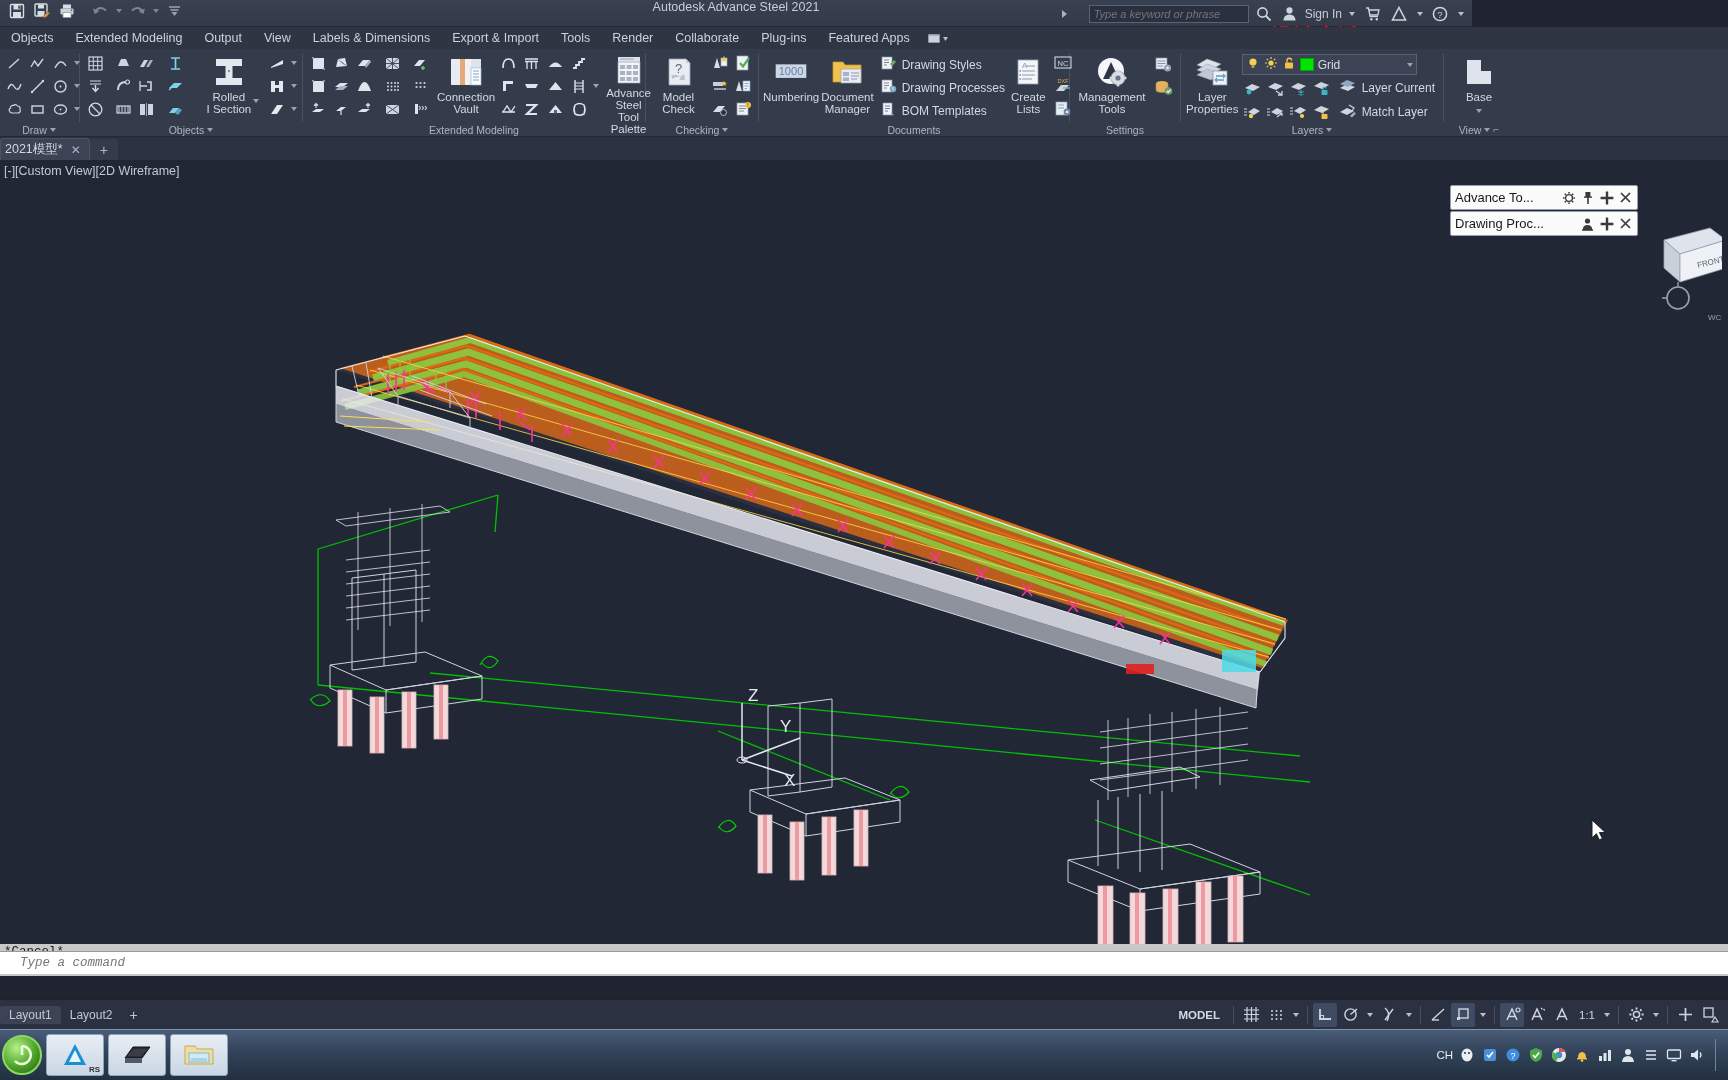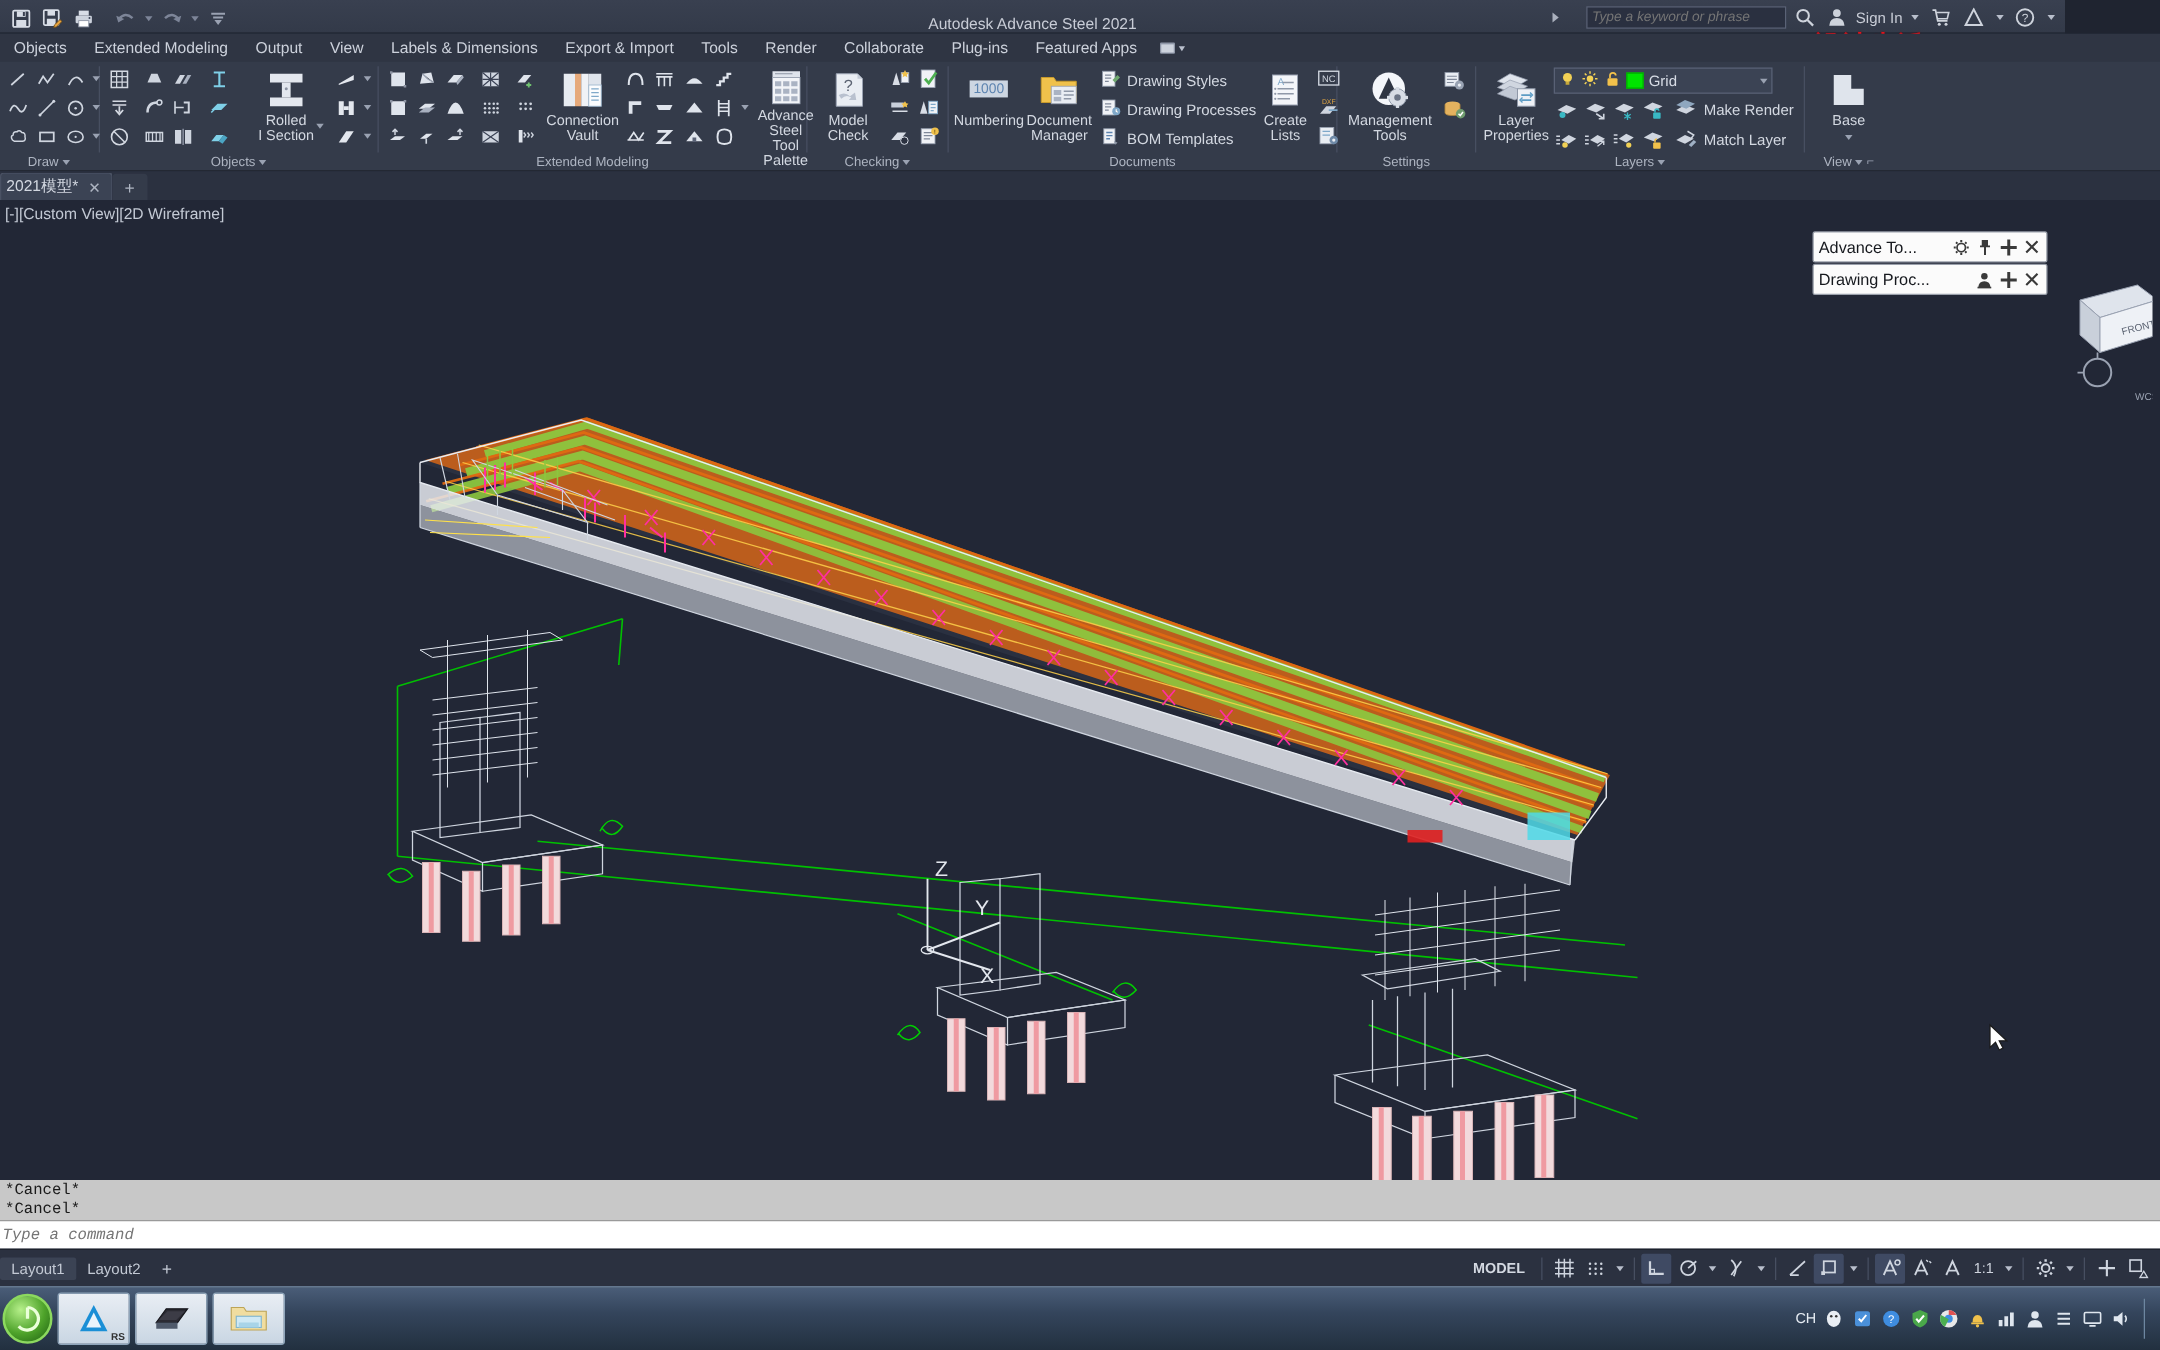--- a/index.html
+++ b/index.html
@@ -7,24 +7,24 @@
     width: 1728px; height: 1080px;
     background: #1f2430;
     font-family: "Liberation Sans", sans-serif;
     overflow: hidden;
     -webkit-font-smoothing: antialiased;
   }
   #app { position: relative; width: 1728px; height: 1080px; }
 
   
   .titlebar {
-    position: absolute; top: 0; left: 0; width: 1652px; height: 27px;
+    position: absolute; top: 0; left: 0; width: 1472px; height: 27px;
     background: linear-gradient(#394050, #333a49);
     border-bottom: 1px solid #252a36;
-    display: flex; align-items: flex-end;
+    display: flex; align-items: flex-start;
   }
   .qat { display: flex; align-items: center; gap: 2px; padding-left: 5px; }
   .qat-btn {
     width: 23px; height: 22px; display: flex; align-items: center; justify-content: center;
     border-radius: 2px;
   }
   .qat-sep { width: 7px; }
   .title-text {
     position: absolute; left: 0; right: 0; text-align: center;
     font-size: 12.5px; color: #c8ccd6; pointer-events: none;
@@ -158,23 +158,23 @@
   .viewcube { position: absolute; right: 6px; top: 60px; width: 74px; height: 110px; }
 
   
   .cmdhist {
     position: absolute; top: 944px; left: 0; width: 1728px; height: 32px;
     background: #c8c8c8; color: #1a1a1a;
     font-family: "Liberation Mono", monospace; font-size: 12.5px;
     padding: 1px 4px; line-height: 15px;
   }
   .cmdline {
-    position: absolute; top: 976px; left: 0; width: 1728px; height: 23px;
+    position: absolute; top: 951px; left: 0; width: 1728px; height: 23px;
     background: #ffffff; border-top: 1px solid #9a9a9a;
-    display: flex; align-items: center; padding-left: 2px;
+    display: flex; align-items: center; padding-left: 20px;
   }
   .cmdline input {
     border: none; outline: none; width: 600px; height: 20px;
     font-family: "Liberation Mono", monospace; font-size: 12.5px;
     font-style: italic; color: #6d6d6d; background: transparent;
   }
 
   
   .statusbar {
     position: absolute; top: 999px; left: 0; width: 1728px; height: 30px;
@@ -1131,21 +1131,21 @@
                   <path d="M11 11 V9.6 Q11 8.2 12.5 8.2 Q14 8.2 14 9.6" stroke="#39b8c4" stroke-width="1.2" fill="none"></path>
                 </svg>
               </div>
             <div class="lbl-btn">
               <span class="pi">
                 <svg width="19" height="18" viewBox="0 0 19 18">
                     <path d="M2 10 L9 6 L17 9 L10 13 Z" fill="#cfd5df"></path>
                     <path d="M2 6 L9 2 L17 5 L10 9 Z" fill="#8fa7bf"></path>
                   </svg>
               </span>
-              <span>Make Render</span>
+              <span>Layer Current</span>
             </div>
           </div>
           <div class="irow">
             <div class="sm-btn">
                 <svg width="19" height="18" viewBox="0 0 19 18">
                   <path d="M5 9 L11 5 L17 8 L11 12 Z" fill="#cfd5df"></path>
                   <path d="M1 6 H4 M1 9 H4 M1 12 H4" stroke="#cfd5df" stroke-width="1.1"></path>
                   <circle cx="8" cy="13" r="2.2" fill="#f2d155"></circle>
                 </svg>
               </div>

